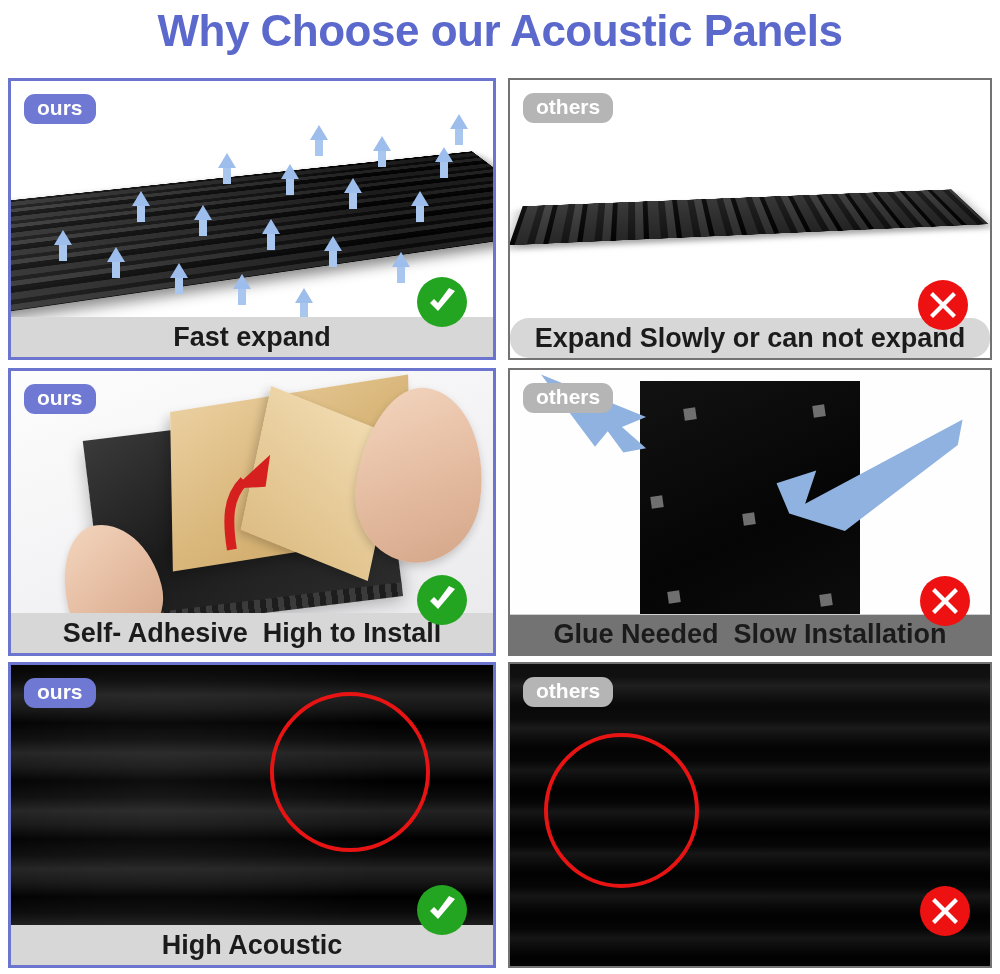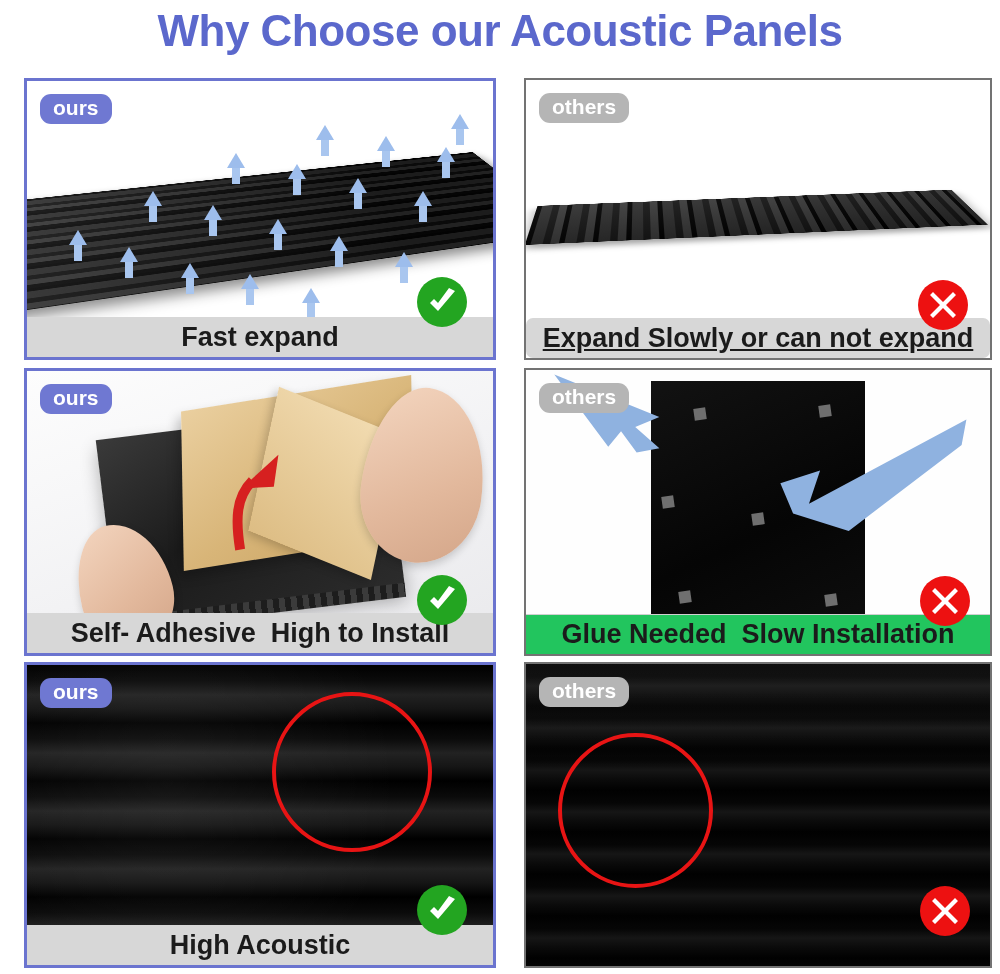--- a/index.html
+++ b/index.html
@@ -37,21 +37,20 @@
     grid-template-columns: 500px 500px;
     grid-template-rows: 304px 294px 314px;
   }
 
   .cell { position: relative; overflow: hidden; }
 
   .panel {
     position: absolute;
     overflow: hidden;
     background: #ffffff;
-    margin-left: 16px;
   }
   .panel.ours  { border: 3px solid #6b74cf; }
   .panel.other { border: 2px solid #737373; }
 
   
   .p-r1c1 { left: 8px; top: 16px; right: 4px; bottom: 6px; }
   .p-r1c2 { left: 8px; top: 16px; right: 8px; bottom: 6px; }
   .p-r2c1 { left: 8px; top: 2px;  right: 4px; bottom: 4px; }
   .p-r2c2 { left: 8px; top: 2px;  right: 8px; bottom: 4px; }
   .p-r3c1 { left: 8px; top: 2px;  right: 4px; bottom: 6px; }
@@ -83,22 +82,22 @@
     display: flex;
     align-items: center;
     justify-content: center;
     font-size: 27px;
     font-weight: bold;
     color: #1b1b1b;
     white-space: pre;
     z-index: 30;
   }
   .caption.grey  { background: #d7d7d7; }
-  .caption.white { background: #22c55e; border-top: 1px solid #d0d0d0; }
-  .caption.rounded { border-radius: 7px; text-decoration: underline; }
+  .caption.white { background: #737373; border-top: 1px solid #d0d0d0; }
+  .caption.rounded { border-radius: 19px; }
 
   
   .verdict {
     position: absolute;
     width: 50px;
     height: 50px;
     border-radius: 50%;
     z-index: 60;
     display: flex;
     align-items: center;

